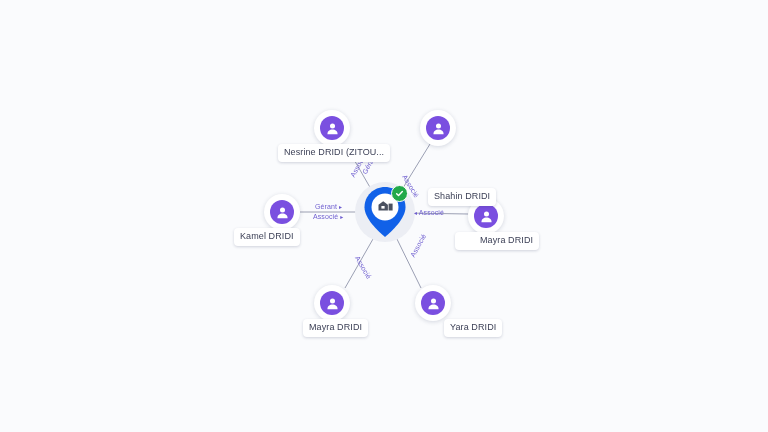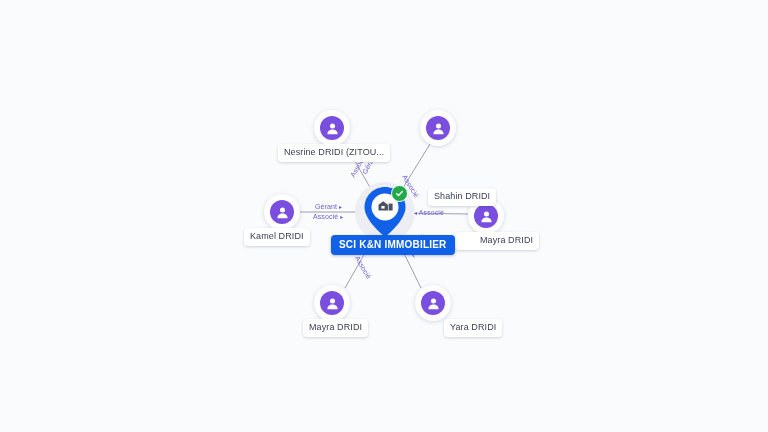--- a/index.html
+++ b/index.html
@@ -158,21 +158,20 @@
         <rect x="19.4" y="21.0" width="3.2" height="2.6" fill="#ffffff"></rect>
       </g>
     </svg>
     <div id="company-check">
       <svg width="9" height="9" viewBox="0 0 12 12" xmlns="http://www.w3.org/2000/svg">
         <path d="M2.2 6.2 L4.7 8.7 L9.8 3.4" stroke="#ffffff" stroke-width="1.9" fill="none" stroke-linecap="round" stroke-linejoin="round"></path>
       </svg>
     </div>
   </div>
 
-  <div id="company-label">SCI K&amp;N IMMOBILIER</div>
 
   <div class="person-node" style="left:314px; top:110px;">
     <div class="avatar-circle">
       <svg width="15" height="15" viewBox="0 0 16 16" xmlns="http://www.w3.org/2000/svg">
         <circle cx="8" cy="5.3" r="2.7" fill="#ffffff"></circle>
         <path d="M2.6 14 C2.6 10.7 5.0 9.1 8 9.1 C11 9.1 13.4 10.7 13.4 14 Z" fill="#ffffff"></path>
       </svg>
     </div>
   </div>
 
@@ -218,21 +217,21 @@
         <circle cx="8" cy="5.3" r="2.7" fill="#ffffff"></circle>
         <path d="M2.6 14 C2.6 10.7 5.0 9.1 8 9.1 C11 9.1 13.4 10.7 13.4 14 Z" fill="#ffffff"></path>
       </svg>
     </div>
   </div>
 
   <div class="person-label" style="left:278px; top:144px;">Nesrine DRIDI (ZITOU...</div>
 
   <div class="person-label" style="left:428px; top:144px;margin-top:44px;">Shahin DRIDI</div>
 
-  <div class="person-label" style="left:244px; top:228px;">Kamel DRIDI</div>
+  <div class="person-label" style="left:234px; top:228px;">Kamel DRIDI</div>
 
   <div class="person-label" style="left:455px; top:232px;padding-left:25px;">Mayra DRIDI</div>
 
   <div class="person-label" style="left:303px; top:319px;">Mayra DRIDI</div>
 
   <div class="person-label" style="left:407px; top:319px;margin-left:37px;">Yara DRIDI</div>
 
   <div class="edge-label" style="left:315px; top:203px;">
     <span>Gérant</span>
     <span class="arrow">▸</span>

